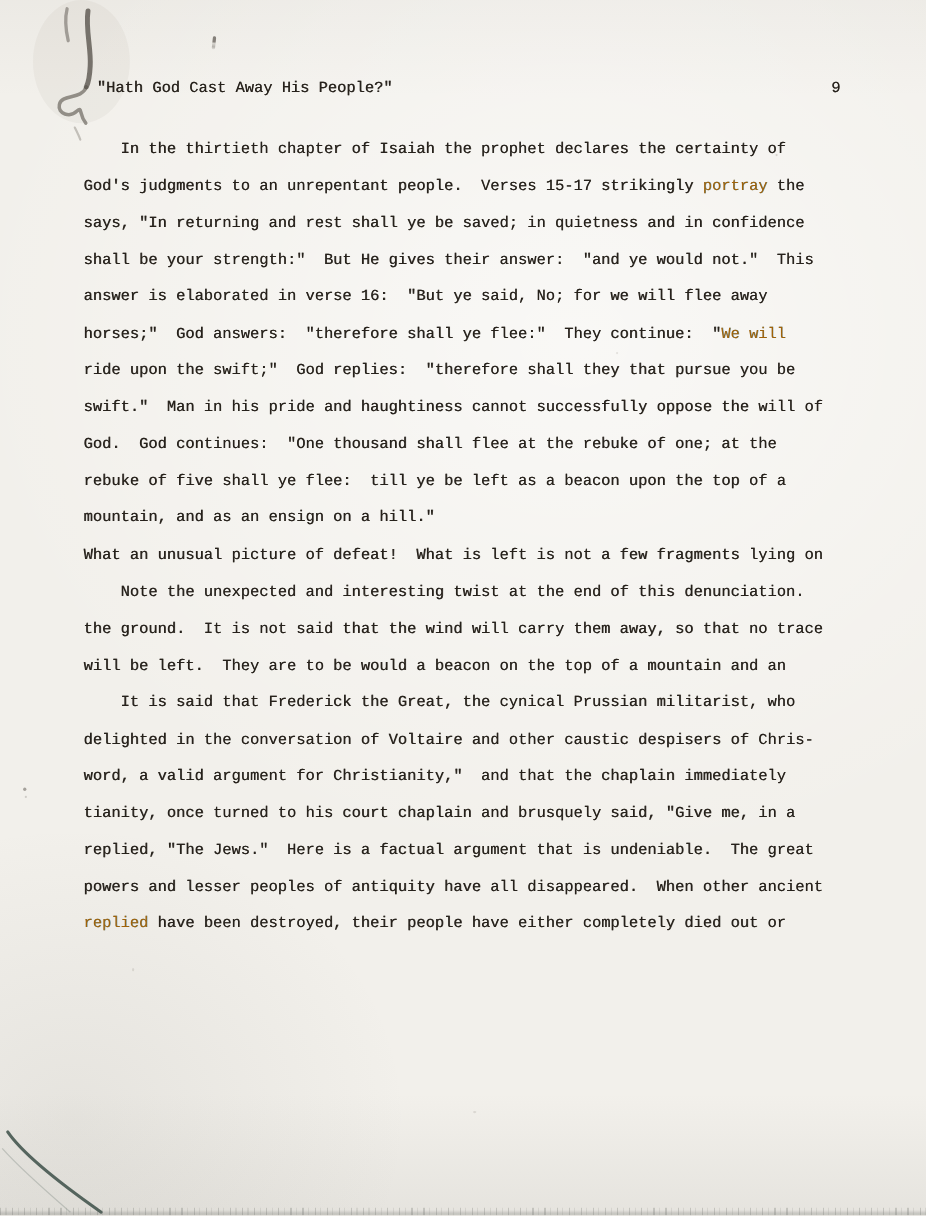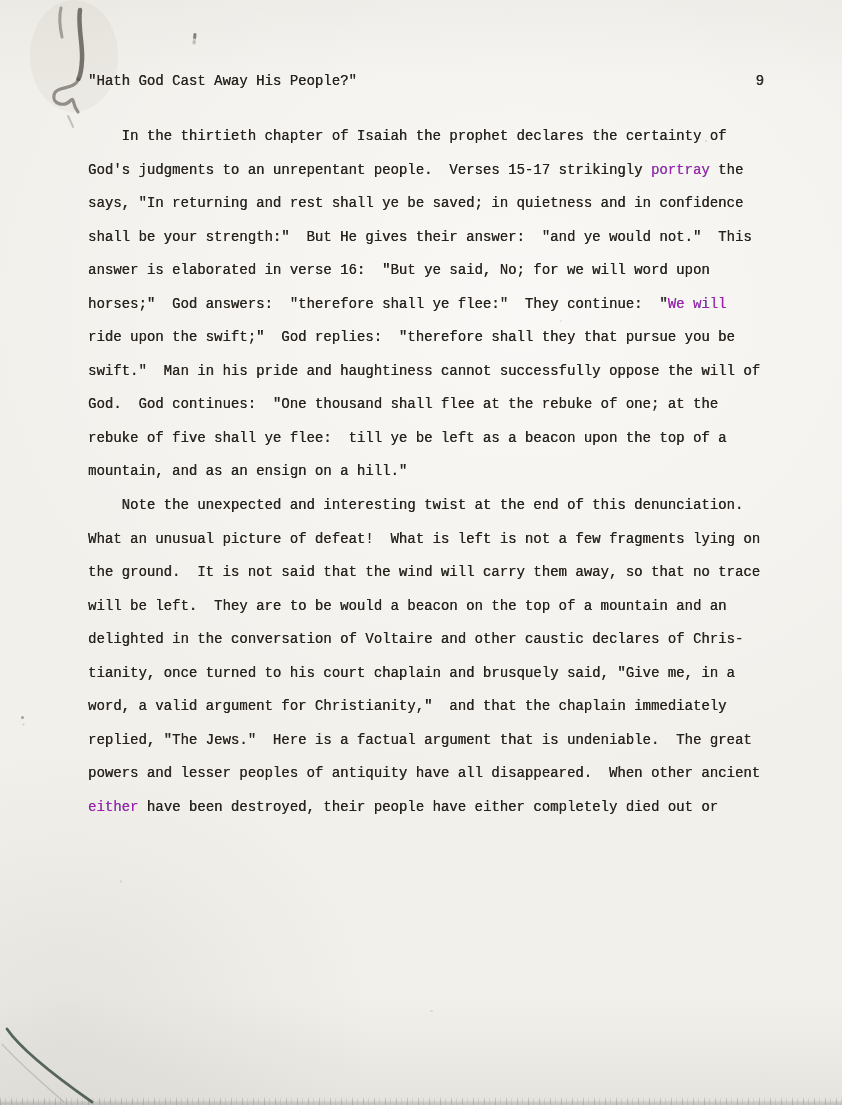--- a/index.html
+++ b/index.html
@@ -35,30 +35,30 @@
     position: absolute;
     left: 88px;
     top: 71px;
     width: 676px;
     display: flex;
     justify-content: space-between;
     line-height: 20px;
   }
   .doc-body {
     position: absolute;
-    left: 88px;
+    left: 76px;
     top: 120px;
     width: 700px;
   }
   .line {
     height: 33.55px;
     line-height: 33.55px;
     white-space: pre;
   }
-  .tint { color: #a21caf; text-shadow: 0.35px 0 0 rgba(53,113,139,0.7); }
+  .tint { color: #a16207; text-shadow: 0.35px 0 0 rgba(53,113,139,0.7); }
 
   
   .smudge-topleft { position: absolute; left: 28px; top: 0; }
   .tick-mark {
     position: absolute; left: 193px; top: 33px;
     width: 3px; height: 12px;
     background: linear-gradient(180deg, #4a443d 0%, #4a443d 40%, rgba(74,68,61,0.25) 55%, rgba(74,68,61,0.55) 80%, rgba(74,68,61,0.1) 100%);
     border-radius: 2px; opacity: 0.65; transform: rotate(6deg);
   }
   .margin-mark {
@@ -104,37 +104,38 @@
   <div class="header typed">
     <span>"Hath God Cast Away His People?"</span>
     <span>9</span>
   </div>
 
   <div class="doc-body typed">
     <div class="line">    In the thirtieth chapter of Isaiah the prophet declares the certainty of</div>
     <div class="line">God's judgments to an unrepentant people.  Verses 15-17 strikingly <span class="tint">portray</span> the</div>
     <div class="line">says, "In returning and rest shall ye be saved; in quietness and in confidence</div>
     <div class="line">shall be your strength:"  But He gives their answer:  "and ye would not."  This</div>
-    <div class="line">answer is elaborated in verse 16:  "But ye said, No; for we will word upon</div>
+    <div class="line">answer is elaborated in verse 16:  "But ye said, No; for we will flee away</div>
     <div class="line">horses;"  God answers:  "therefore shall ye flee:"  They continue:  "<span class="tint">We will</span></div>
     <div class="line">ride upon the swift;"  God replies:  "therefore shall they that pursue you be</div>
     <div class="line">swift."  Man in his pride and haughtiness cannot successfully oppose the will of</div>
     <div class="line">God.  God continues:  "One thousand shall flee at the rebuke of one; at the</div>
     <div class="line">rebuke of five shall ye flee:  till ye be left as a beacon upon the top of a</div>
     <div class="line">mountain, and as an ensign on a hill."</div>
+    <div class="line">What an unusual picture of defeat!  What is left is not a few fragments lying on</div>
     <div class="line">    Note the unexpected and interesting twist at the end of this denunciation.</div>
-    <div class="line">What an unusual picture of defeat!  What is left is not a few fragments lying on</div>
     <div class="line">the ground.  It is not said that the wind will carry them away, so that no trace</div>
     <div class="line">will be left.  They are to be would a beacon on the top of a mountain and an</div>
-    <div class="line">delighted in the conversation of Voltaire and other caustic declares of Chris-</div>
+    <div class="line">    It is said that Frederick the Great, the cynical Prussian militarist, who</div>
+    <div class="line">delighted in the conversation of Voltaire and other caustic despisers of Chris-</div>
+    <div class="line">word, a valid argument for Christianity,"  and that the chaplain immediately</div>
     <div class="line">tianity, once turned to his court chaplain and brusquely said, "Give me, in a</div>
-    <div class="line">word, a valid argument for Christianity,"  and that the chaplain immediately</div>
     <div class="line">replied, "The Jews."  Here is a factual argument that is undeniable.  The great</div>
     <div class="line">powers and lesser peoples of antiquity have all disappeared.  When other ancient</div>
-    <div class="line"><span class="tint">either</span> have been destroyed, their people have either completely died out or</div>
+    <div class="line"><span class="tint">replied</span> have been destroyed, their people have either completely died out or</div>
   </div>
 
   <div class="speck s1"></div>
   <div class="speck s2"></div>
   <div class="speck s3"></div>
   <div class="speck s4"></div>
   <div class="speck s5"></div>
 
   <svg class="corner-line" width="110" height="79" viewBox="0 0 110 79">
     <path d="M7 3 C20 22 52 48 92 76" stroke="#3c4f48" stroke-width="2.8" fill="none" opacity="0.85" stroke-linecap="round"></path>

